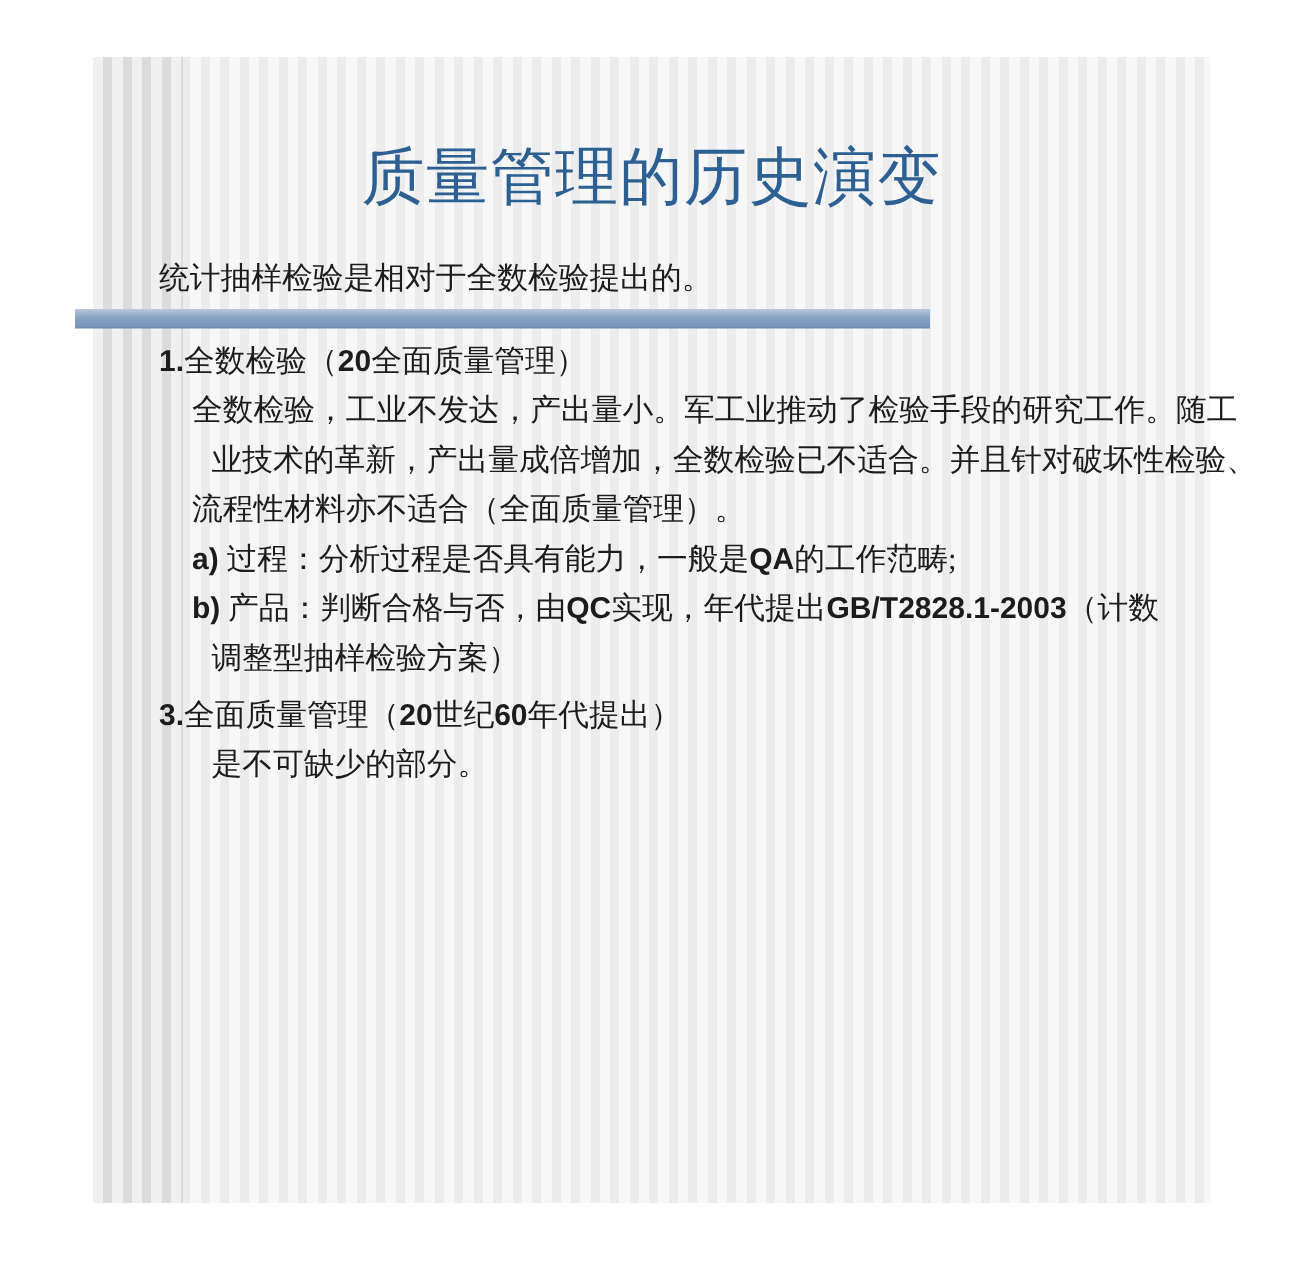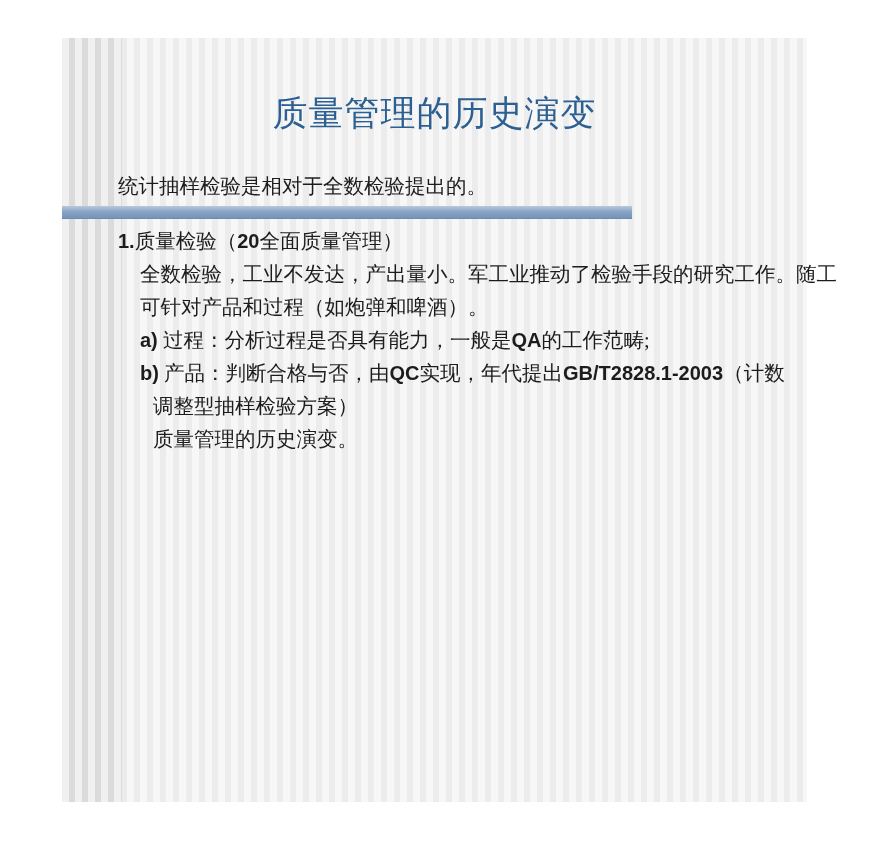--- a/index.html
+++ b/index.html
@@ -20,28 +20,28 @@
   
   #left-band{
     position:absolute;
     left:0;top:0;bottom:0;width:60px;
     background:repeating-linear-gradient(90deg,#f0f0f0 0 7px,#dbdbdb 7px 13px);
   }
   #slide-title{
     position:absolute;
     left:0;right:0;top:52px;
     text-align:center;
-    font-size:35px;
+    font-size:42px;
     font-weight:400;
     letter-spacing:1px;
     color:#2d6092;
   }
   #slide-body{
     position:absolute;
-    left:56px;right:6px;top:132px;
+    left:44px;right:6px;top:132px;
     font-size:20.5px;
     color:#1c1c1c;
   }
   .body-line{
     line-height:33px;
     white-space:nowrap;
   }
   .body-line.l0{padding-left:0;}
   .body-line.l1{padding-left:22px;}
   .body-line.l2{padding-left:35px;}
@@ -63,22 +63,24 @@
 <body>
 
 <div id="stage">
   <div id="slide">
     <div id="left-band"></div>
     <div id="slide-title">质量管理的历史演变</div>
     <div id="slide-body">
 
     <div class="body-line l0"><span>统计抽样检验是相对于全数检验提出的。</span></div>
         <div id="divider-bar"></div>
-        <div class="body-line l0 section"><span class="seg-b">1.</span><span>质量检验（</span><span class="seg-b">20</span><span>全面质量管理）</span></div>
+        <div class="body-line l0 section"><span class="seg-b">1.</span><span>全数检验（</span><span class="seg-b">20</span><span>全面质量管理）</span></div>
         <div class="body-line l1"><span>全数检验，工业不发达，产出量小。军工业推动了检验手段的研究工作。随工</span></div>
-        <div class="body-line l1"><span>可针对产品和过程（如炮弹和啤酒）。</span></div>
+        <div class="body-line l2"><span>业技术的革新，产出量成倍增加，全数检验已不适合。并且针对破坏性检验、</span></div>
+        <div class="body-line l1"><span>流程性材料亦不适合（全面质量管理）。</span></div>
         <div class="body-line l1"><span class="seg-b">a)</span><span> 过程：分析过程是否具有能力，一般是</span><span class="seg-b">QA</span><span>的工作范畴;</span></div>
         <div class="body-line l1"><span class="seg-b">b)</span><span> 产品：判断合格与否，由</span><span class="seg-b">QC</span><span>实现，年代提出</span><span class="seg-b">GB/T2828.1-2003</span><span>（计数</span></div>
         <div class="body-line l2"><span>调整型抽样检验方案）</span></div>
-        <div class="body-line l2"><span>质量管理的历史演变。</span></div>
+        <div class="body-line l0 section"><span class="seg-b">3.</span><span>全面质量管理（</span><span class="seg-b">20</span><span>世纪</span><span class="seg-b">60</span><span>年代提出）</span></div>
+        <div class="body-line l2"><span>是不可缺少的部分。</span></div>
       </div>
   </div>
 </div>
 
 </body></html>

